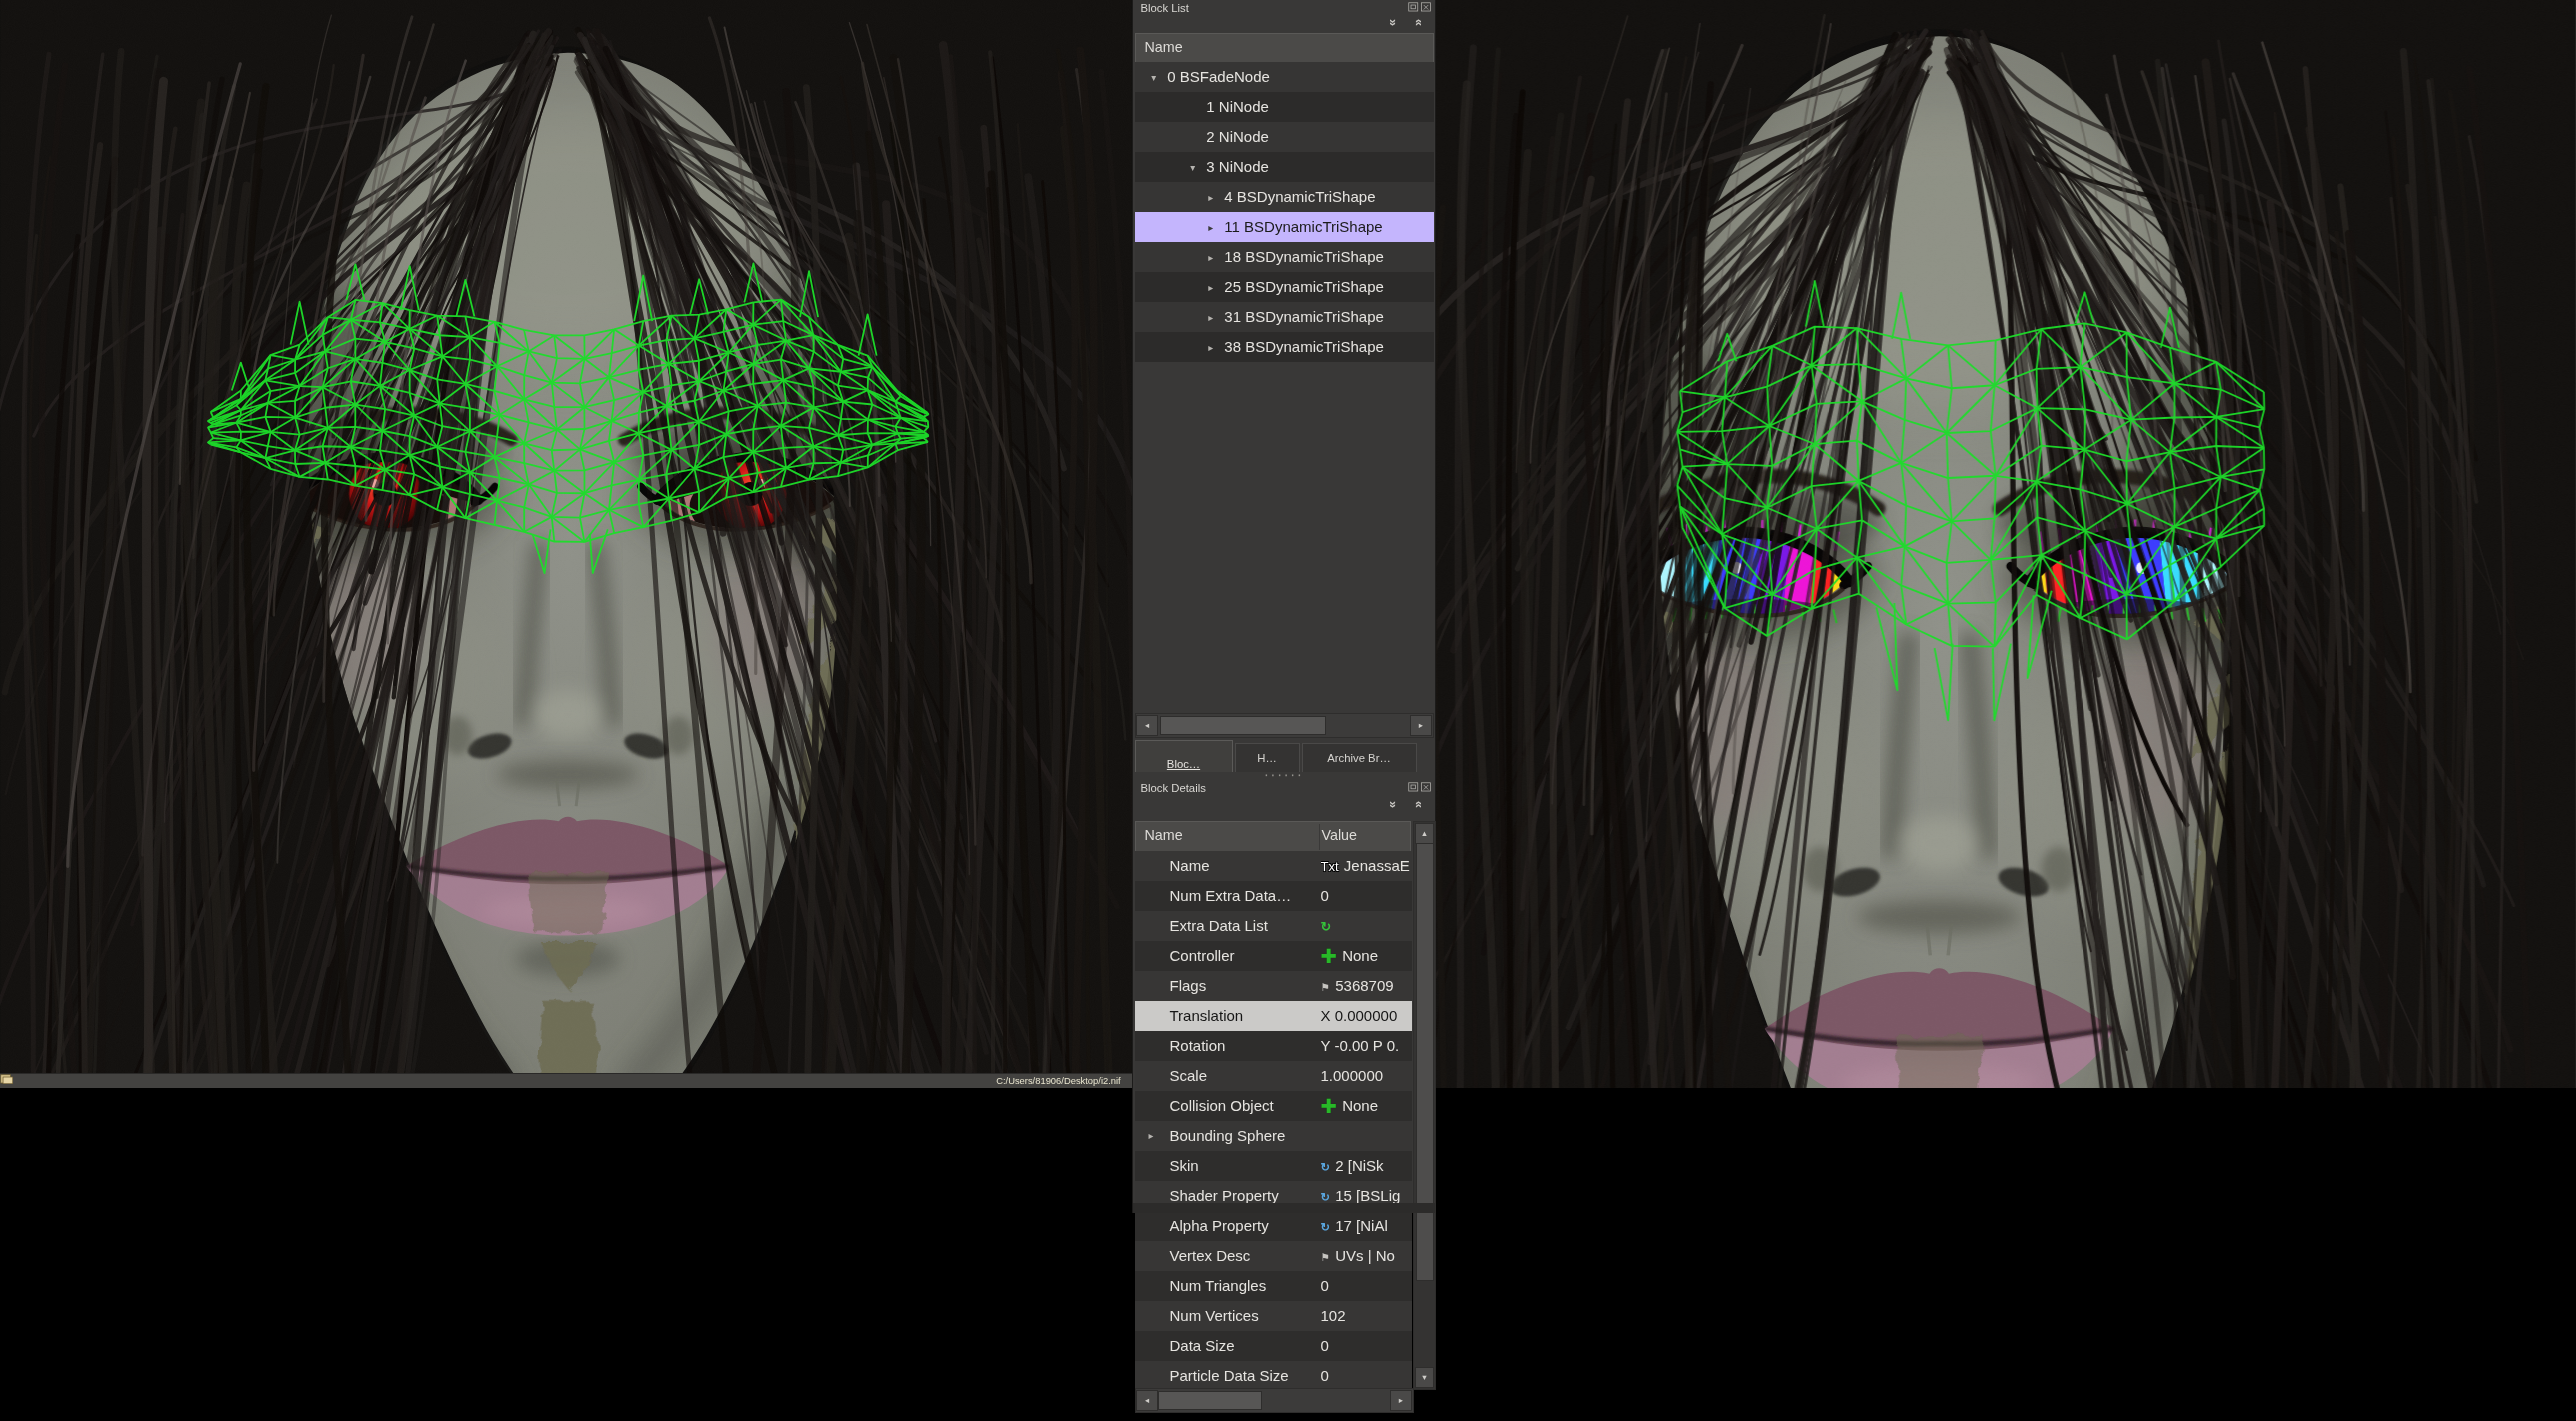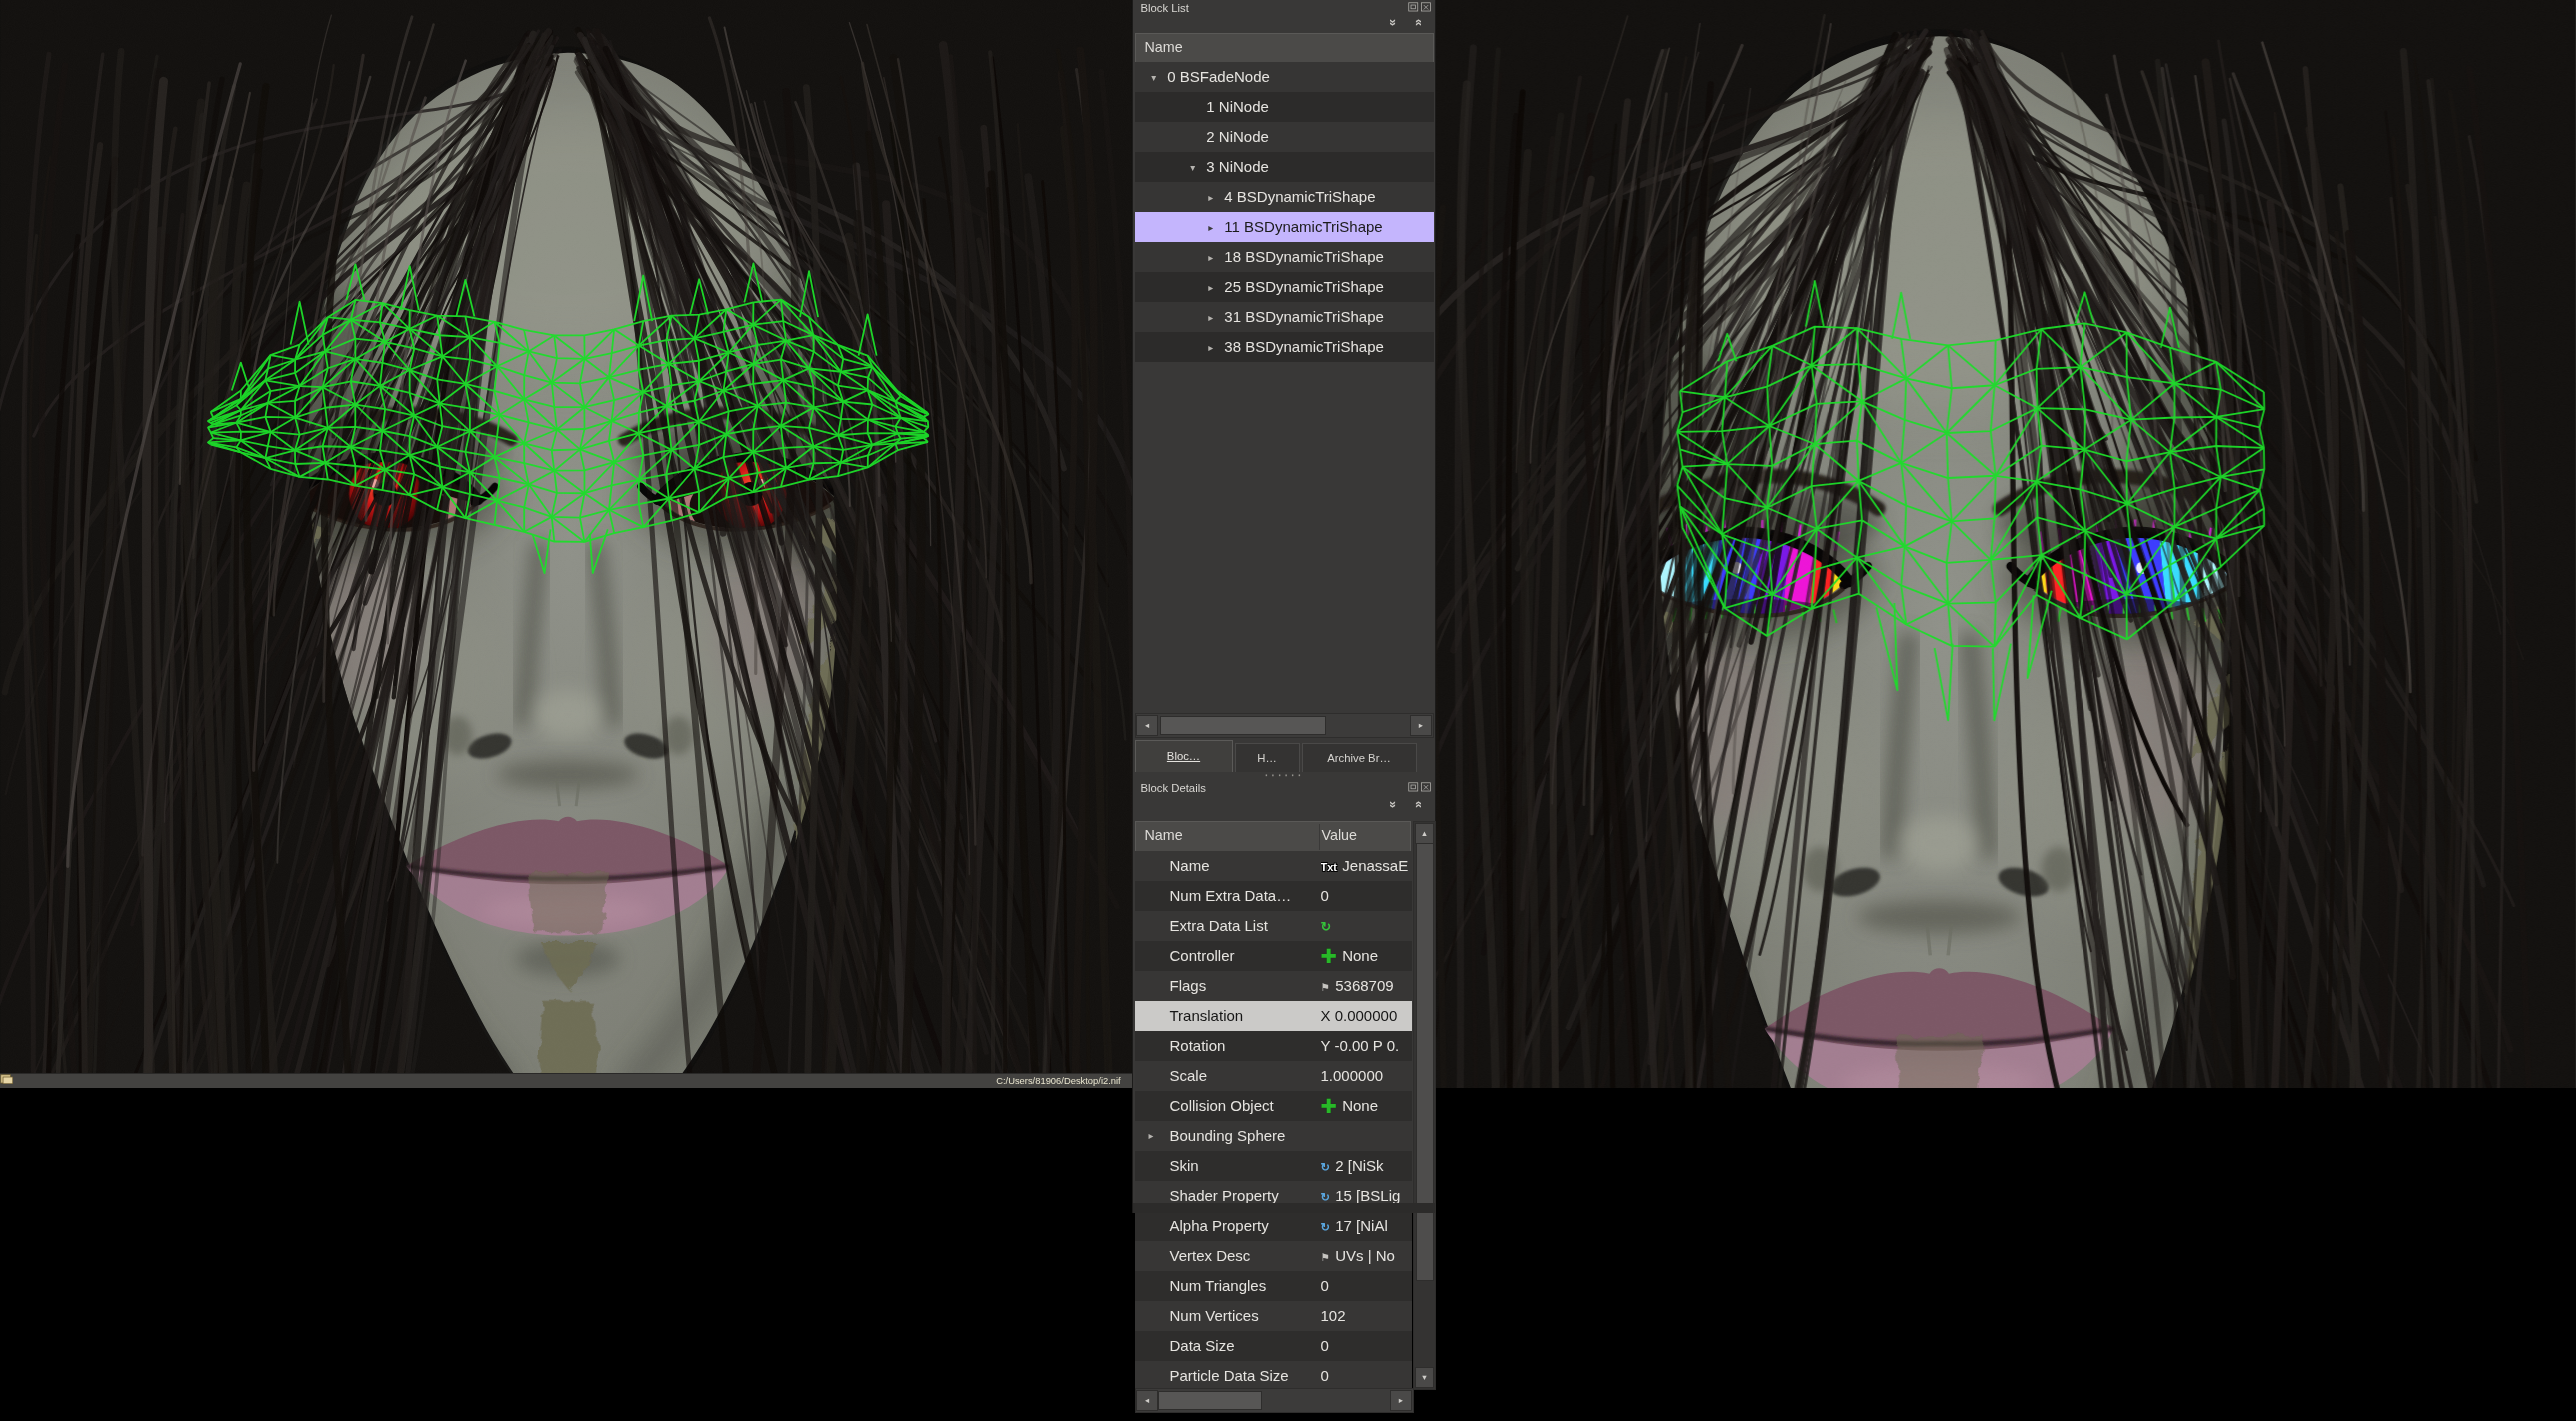--- a/index.html
+++ b/index.html
@@ -34,32 +34,32 @@
   .tlabel{margin-left:3.8px;}
   .sbar-h{position:absolute;height:22.6px;background:#3c3b3a;border:0.8px solid #2e2d2c;}
   .sbtn{position:absolute;background:#4a4948;border:0.8px solid #2e2d2c;width:19.5px;top:0.8px;bottom:0.8px;
     color:#cfcdc9;font-size:8.3px;text-align:center;line-height:19.5px;}
   .sthumb{position:absolute;top:1.5px;bottom:1.5px;background:#575655;border:0.8px solid #2e2d2c;}
   .tabs{position:absolute;left:1.5px;right:1.5px;height:32px;}
   .tab{position:absolute;top:3px;bottom:0;background:#343332;border:0.8px solid #4a4948;border-bottom:none;
     font-size:11.3px;color:#d6d4d0;text-align:center;}
   .tab.active{top:0;background:#403f3d;border-color:#5b5a58;color:#e4e2de;}
   .tab .tlab{display:block;margin-top:7.5px;}
-  .tab.active .tlab{margin-top:9px;text-decoration:underline;}
+  .tab.active .tlab{margin-top:17px;text-decoration:underline;}
   .dots{position:absolute;left:0;right:0;text-align:center;color:#96948f;font-size:13.5px;letter-spacing:2.3px;height:9px;line-height:6px;}
   .dtable{position:absolute;left:1.5px;width:277px;overflow:hidden;}
   .drow{position:relative;height:30px;line-height:30px;font-size:15px;white-space:nowrap;}
   .drow.dark{background:#2e2d2c;}
   .drow.mid{background:#373635;}
   .drow.sel{background:#cbcac8;color:#161616;}
   .dlabel{position:absolute;left:35px;}
   .darrow{position:absolute;left:9px;width:15px;text-align:center;font-size:9.8px;color:#b5b3af;}
   .dval{position:absolute;left:186px;right:0;overflow:hidden;}
   .vicon{display:inline-block;margin-right:5.3px;font-size:12.8px;line-height:normal;vertical-align:0px;}
-  .ic-txt{font-size:11px;font-weight:bold;color:#fff;text-shadow:-0.8px -0.8px 0 #000,0.8px -0.8px 0 #000,-0.8px 0.8px 0 #000,0.8px 0.8px 0 #000;}
+  .ic-txt{font-size:13px;font-weight:normal;color:#fff;text-shadow:-0.8px -0.8px 0 #000,0.8px -0.8px 0 #000,-0.8px 0.8px 0 #000,0.8px 0.8px 0 #000;}
   .ic-green{color:#35c13a;font-weight:bold;}
   .ic-blue{color:#5aa7e0;font-weight:bold;font-size:11.3px;}
   .ic-plus{color:#28b828;font-size:19.5px;vertical-align:-2.3px;text-shadow:0 0 0.8px #0a500a;}
   .ic-flag{color:#c6c4c0;font-size:10.5px;}
   .vscroll{position:absolute;left:280px;width:21px;background:#343332;border:0.8px solid #2e2d2c;}
   .vbtn{position:absolute;left:0.8px;right:0.8px;height:19.5px;background:#4a4948;border:0.8px solid #2e2d2c;
     color:#cfcdc9;font-size:7.5px;text-align:center;line-height:19.5px;}
   .vthumb{position:absolute;left:1.5px;right:1.5px;background:#4e4d4c;border:0.8px solid #2e2d2c;}
   .botstrip{position:absolute;left:0;right:0;bottom:0;height:10.5px;background:#2c2b2a;}
 </style>

